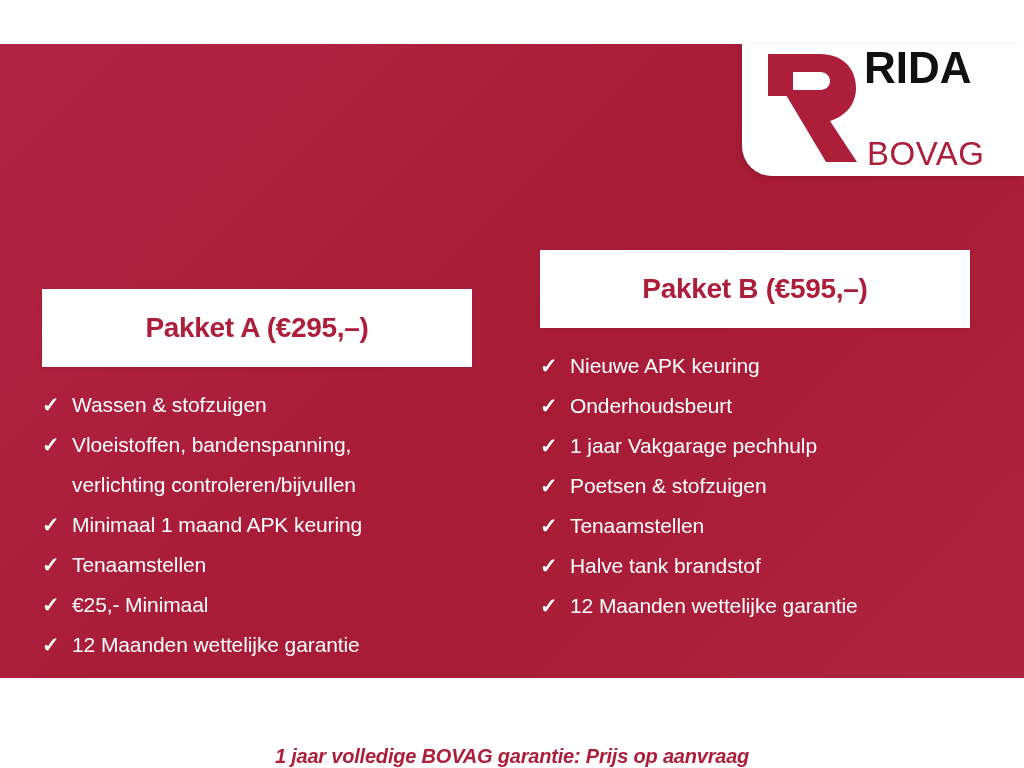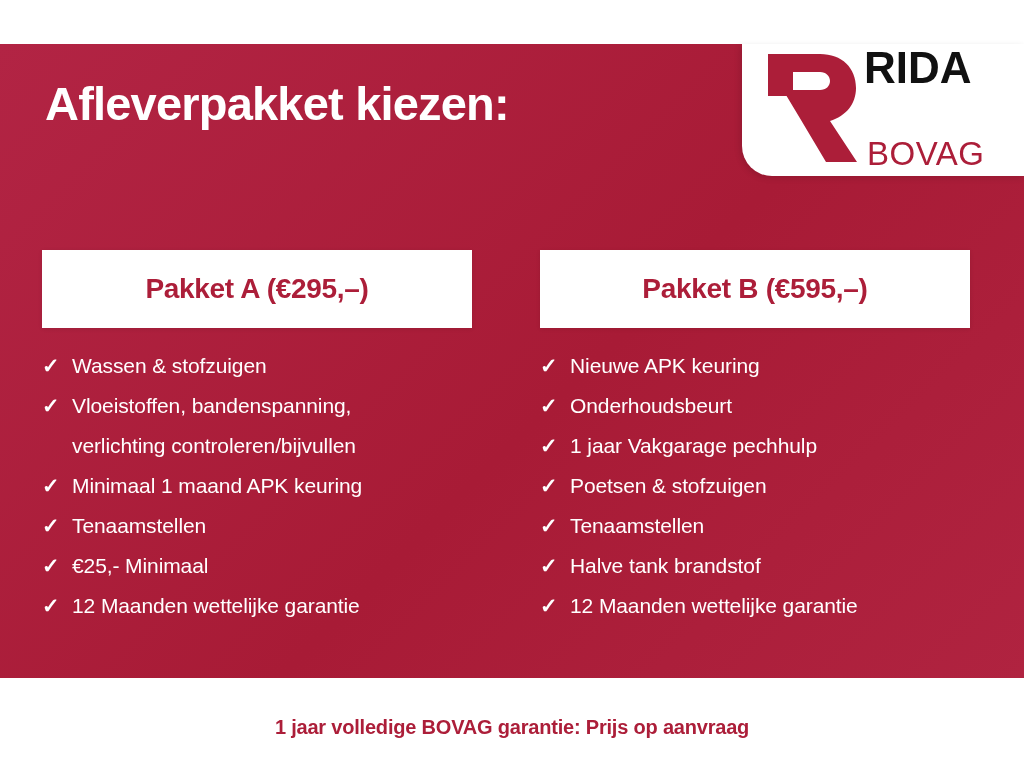--- a/index.html
+++ b/index.html
@@ -103,21 +103,21 @@
     position: absolute;
     left: 0;
     top: 250px;
     width: 1024px;
   }
   .col {
     position: absolute;
     top: 0;
     width: 430px;
   }
-  .col-a { left: 42px; }
+  .col-a { left: 42px; margin-top: 39px; }
   .col-b { left: 540px; }
 
   .card-header {
     width: 430px;
     height: 78px;
     background: #ffffff;
     box-sizing: border-box;
     display: flex;
     align-items: center;
     justify-content: center;
@@ -162,41 +162,41 @@
 
   
   .footer-bar {
     position: absolute;
     left: 0;
     top: 678px;
     width: 1024px;
     height: 90px;
     background: #ffffff;
     display: flex;
-    align-items: center;
+    align-items: flex-end;
     justify-content: center;
     padding-top: 8px;
     box-sizing: border-box;
+    font-style: italic;
   }
   .footer-text {
     font-size: 20px;
     font-weight: 700;
     color: #ac1e39;
     letter-spacing: -0.2px;
     white-space: nowrap;
   }
 </style>
 </head>
 <body>
 
 <div id="slide">
 
   <div class="red-panel"></div>
 
-  <div class="page-title">Afleverpakket kiezen:</div>
 
   <div class="logo-plate">
     <div class="logo-inner">
       <svg class="logo-mark" viewBox="0 0 104 120" aria-hidden="true">
         <path d="M12 6 H64 C86 6 100 20 100 40 C100 56 90 68 74 73 L101 114 H70 L45 72 L45 72 L27 42 H64 C70 42 74 38 74 33 C74 28 70 24 64 24 H37 V48 L12 48 Z" fill="#ac1e39"></path>
       </svg>
       <div class="logo-words">
         <div class="logo-rida">RIDA</div>
         <div class="logo-groep">BOVAG</div>
       </div>

